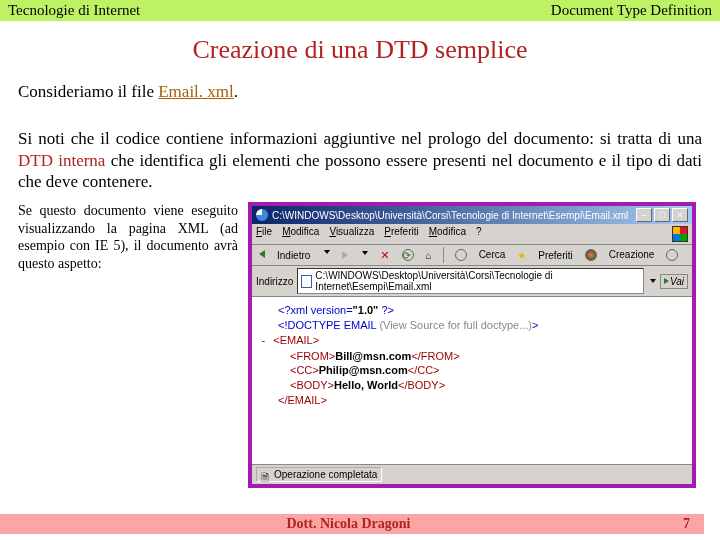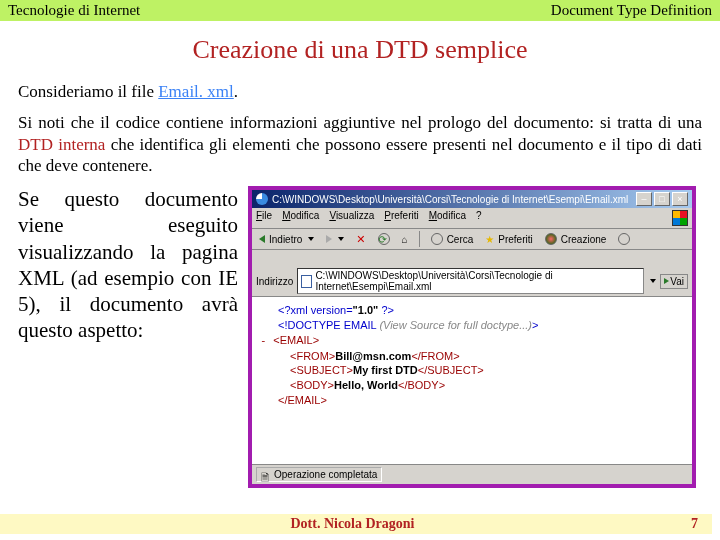--- a/index.html
+++ b/index.html
@@ -1,50 +1,50 @@
 <!DOCTYPE html>
 <html><head>
 <meta charset="utf-8">
 <style>
   body { margin: 0; font-family: "Times New Roman", serif; background: #fff; width: 720px; height: 540px; overflow: hidden; position: relative; }
   .topbar { background: #bef264; display: flex; justify-content: space-between; padding: 2px 8px; font-size: 15px; color: #000; }
   .topbar .right { text-align: right; }
   .title { text-align: center; font-size: 26px; color: #b22222; margin: 14px 0 16px 0; font-weight: normal; }
   .body-text { padding: 0 18px; font-size: 17px; color: #000; text-align: justify; line-height: 1.25; }
-  .body-text a { color: #3b82f6; text-decoration: underline; }
+  .body-text a { color: #a16207; text-decoration: underline; }
   .dtd-int { color: #b22222; }
   .cols { display: flex; padding: 10px 18px 0 18px; gap: 10px; }
-  .col-left { width: 220px; font-size: 21px; text-align: justify; line-height: 1.25; }
+  .col-left { width: 220px; font-size: 14px; text-align: justify; line-height: 1.25; }
   .col-right { flex: 1; }
-  .footer { position: absolute; bottom: 6px; left: 0; right: 8px; background: #fef9c3; display: flex; justify-content: space-between; align-items: center; padding: 2px 14px; font-size: 14px; }
+  .footer { position: absolute; bottom: 6px; left: 0; right: 16px; background: #fca5a5; display: flex; justify-content: space-between; align-items: center; padding: 2px 14px; font-size: 14px; }
   .footer .author { color: #b22222; font-weight: bold; margin: 0 auto; }
   .footer .page { color: #b22222; font-weight: bold; }
   
   .browser { border: 4px solid #a21caf; background: #d6d3ce; font-family: Tahoma, sans-serif; font-size: 10px; width: 440px; }
   .br-title { background: linear-gradient(to right, #0a246a, #a6caf0); color: #fff; padding: 2px 4px; display: flex; align-items: center; }
   .br-title .ie-icon { width:12px; height:12px; margin-right:4px; display:inline-block; background: conic-gradient(#3a8be0 0deg 270deg, #fff 270deg 360deg); border-radius:50%; }
   .br-title .caps { margin-left:auto; display:flex; gap:2px; }
   .cap { width:14px; height:12px; background:#d6d3ce; border:1px solid #fff; border-right-color:#666; border-bottom-color:#666; display:flex; align-items:center; justify-content:center; font-size:9px; font-family: Arial; }
   .menubar { padding: 2px 4px; display:flex; gap:10px; border-bottom:1px solid #888; }
   .menubar span:first-letter { text-decoration: underline; }
   .toolbar { padding: 2px 4px; display:flex; gap:6px; align-items:center; border-bottom:1px solid #888; }
-  .tbtn { display:flex; align-items:center; gap:4px; padding:1px 3px; }
+  .tbtn { display:flex; align-items:flex-start; gap:12px; padding:1px 3px; }
   .arrow-left { width:0;height:0;border-top:4px solid transparent;border-bottom:4px solid transparent;border-right:6px solid #2a7a2a; }
   .arrow-right { width:0;height:0;border-top:4px solid transparent;border-bottom:4px solid transparent;border-left:6px solid #aaa; }
   .circ { width:10px;height:10px;border:1px solid #666;border-radius:50%; }
   .sep { width:1px; height:16px; background:#888; margin:0 2px; }
-  .addr { padding:2px 4px; display:flex; gap:4px; align-items:center; border-bottom:1px solid #888;margin-top:16px; }
+  .addr { padding:2px 4px; display:flex; gap:4px; align-items:center; border-bottom:1px solid #888; }
   .addr-input { flex:1; background:#fff; border:1px inset #888; padding:1px 3px; font-size:10px; display:flex; align-items:center; gap:3px; }
   .file-icon { width:10px; height:11px; background:#fff; border:1px solid #3a5fa0; position:relative; }
-  .vai { background:#d6d3ce; border:1px solid #888; padding:1px 3px; display:flex; align-items:center; gap:1px; }
+  .vai { background:#d6d3ce; border:1px solid #888; padding:1px 3px; display:flex; align-items:center; gap:1px;font-style:italic; }
   .vai-arr { width:0;height:0;border-top:3px solid transparent;border-bottom:3px solid transparent;border-left:5px solid #2a7a2a; }
   .content { background:#fff; padding:6px 8px; font-family: Verdana, sans-serif; font-size:11px; line-height:1.35; height:155px; }
   .blue { color:#0000cc; }
   .red { color:#990000; }
-  .gray { color:#888; font-style: italic; }
+  .gray { color:#888; }
   .blk { color:#000; font-weight:bold; }
   .indent1 { padding-left:18px; }
   .minus { color:#990000; font-family: monospace; }
   .statusbar { border-top:1px solid #888; padding:2px 4px; display:flex; justify-content:space-between; align-items:center; background:#d6d3ce; }
   .status-item { border:1px inset #fff; padding:1px 4px; display:flex; align-items:center; gap:3px; }
   .comp-icon { width:11px; height:9px; background:#5a8fc8; border:1px solid #333; }
   .done-icon { width:10px; height:10px; display:inline-block; }
   .tri { display:inline-block; width:0; height:0; border-left:3px solid transparent; border-right:3px solid transparent; border-top:4px solid #000; margin-left:2px; vertical-align:middle; }
   .win-logo { width:14px; height:14px; display:inline-block; background: conic-gradient(#e81123 0 90deg,#00a300 90deg 180deg,#0078d7 180deg 270deg,#ffb900 270deg 360deg); border:1px solid #333; margin-left:auto; }
 </style>
@@ -55,21 +55,21 @@
   <span>Tecnologie di Internet</span>
   <span class="right">Document Type Definition</span>
 </div>
 
 <h1 class="title">Creazione di una DTD semplice</h1>
 
 <div class="body-text">
   <span>Consideriamo il file </span><a href="#">Email. xml</a><span>.</span>
 </div>
 
-<div class="body-text" style="margin-top:10px;">
+<div class="body-text" style="margin-top:26px;">
   <span>Si noti che il codice contiene informazioni aggiuntive nel prologo del documento: si tratta di una </span><span class="dtd-int">DTD interna</span><span> che identifica gli elementi che possono essere presenti nel documento e il tipo di dati che deve contenere.</span>
 </div>
 
 <div class="cols">
   <div class="col-left">Se questo documento viene eseguito visualizzando la pagina XML (ad esempio con IE 5), il documento avrà questo aspetto:</div>
   <div class="col-right">
     <div class="browser">
       <div class="br-title">
         <span class="ie-icon"></span>
         <span>C:\WINDOWS\Desktop\Università\Corsi\Tecnologie di Internet\Esempi\Email.xml</span>
@@ -134,21 +134,21 @@
         <span class="vai">
             <span class="vai-arr"></span>
             <span>Vai</span>
           </span>
       </div>
       <div class="content">
         <div class="indent1"><span class="blue">&lt;?xml version=</span><span class="blk">"1.0"</span><span class="blue"> ?&gt;</span></div>
         <div class="indent1"><span class="blue">&lt;!DOCTYPE EMAIL </span><span class="gray">(View Source for full doctype...)</span><span class="blue">&gt;</span></div>
         <div><span class="minus">- </span><span class="red">&lt;EMAIL&gt;</span></div>
         <div class="indent1" style="padding-left:30px;"><span class="red">&lt;FROM&gt;</span><span class="blk">Bill@msn.com</span><span class="red">&lt;/FROM&gt;</span></div>
-        <div class="indent1" style="padding-left:30px;"><span class="red">&lt;SUBJECT&gt;</span><span class="blk">My first DTD</span><span class="red">&lt;/SUBJECT&gt;</span></div>
+        <div class="indent1" style="padding-left:30px;"><span class="red">&lt;CC&gt;</span><span class="blk">Philip@msn.com</span><span class="red">&lt;/CC&gt;</span></div>
         <div class="indent1" style="padding-left:30px;"><span class="red">&lt;BODY&gt;</span><span class="blk">Hello, World</span><span class="red">&lt;/BODY&gt;</span></div>
         <div class="indent1"><span class="red">&lt;/EMAIL&gt;</span></div>
       </div>
       <div class="statusbar">
         <span class="status-item">
             <span class="done-icon">🗎</span>
             <span>Operazione completata</span>
           </span>
       </div>
     </div>

